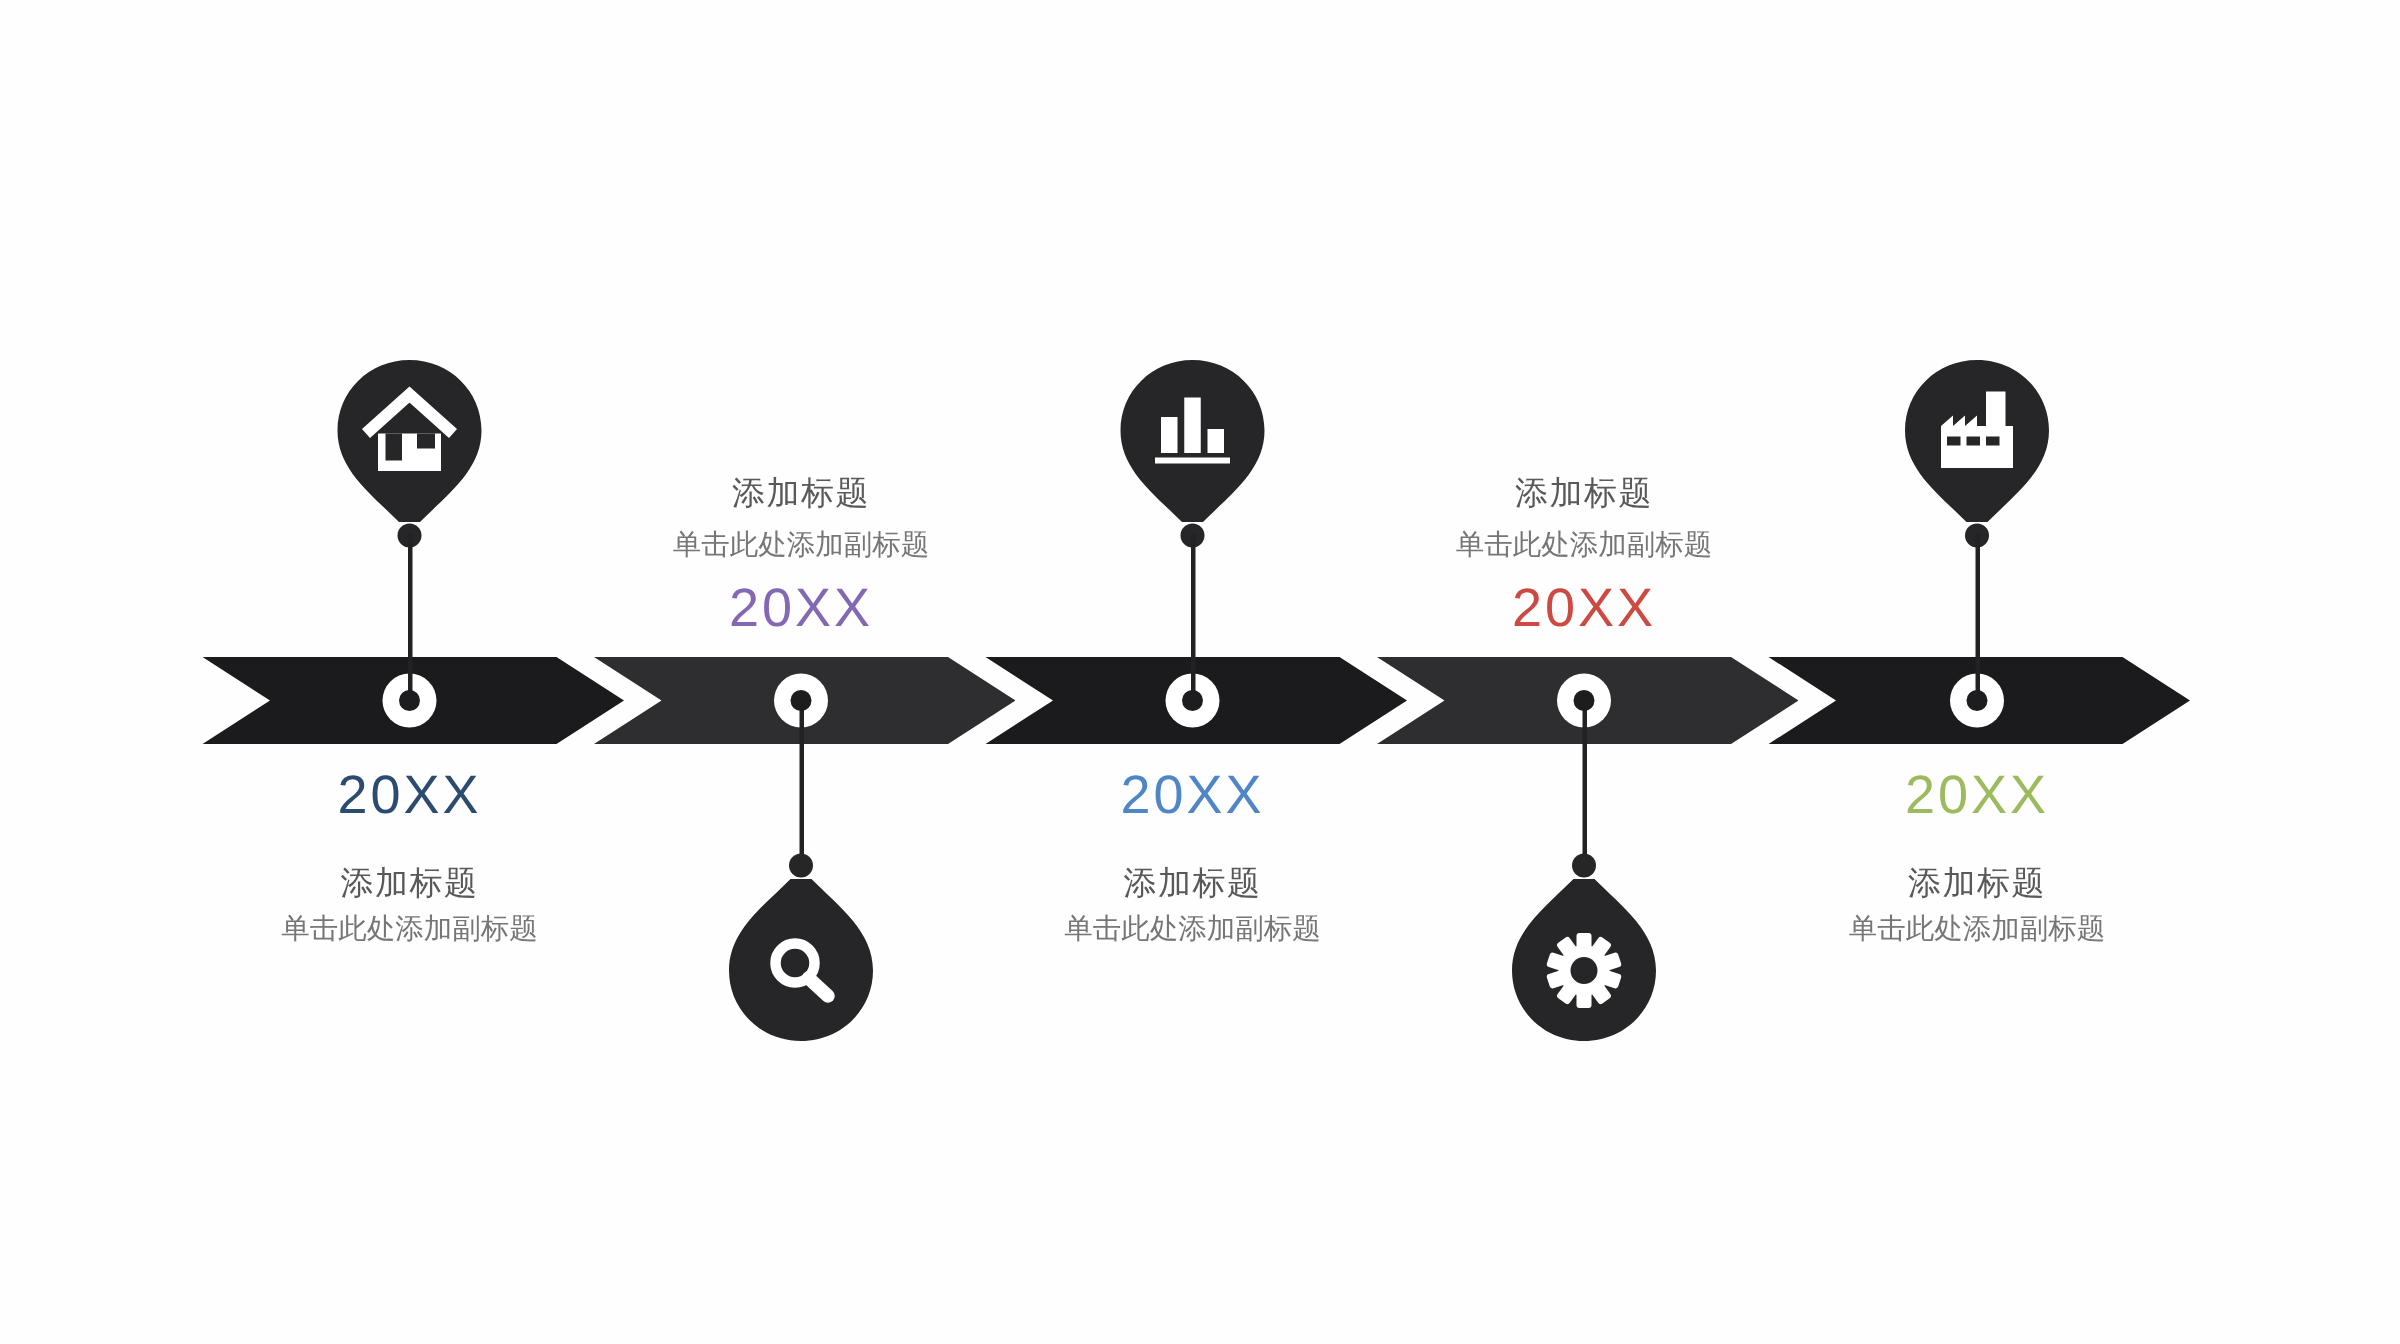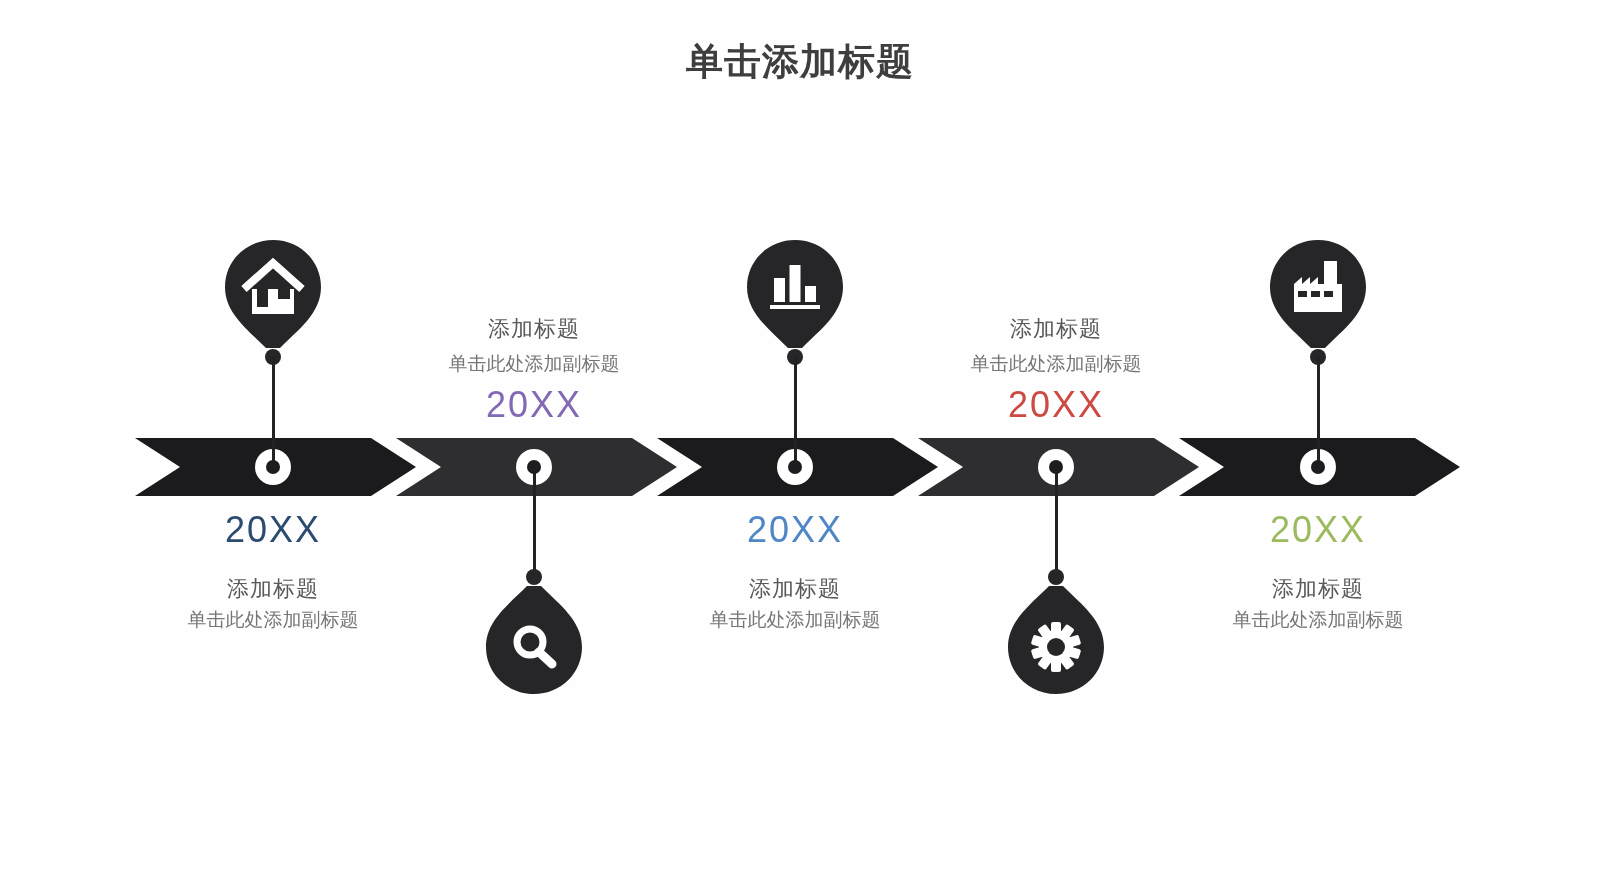--- a/index.html
+++ b/index.html
@@ -55,21 +55,20 @@
   
   .nodeB .item-title{top:314px;}
   .nodeB .item-sub{top:350px;}
   .nodeB .year{top:381px;}
 </style>
 </head>
 <body>
 
 <div id="stage">
 
-  <div class="slide-title" style="color: rgb(62, 62, 62);">单击添加标题</div>
 
   <div class="segment seg0" style="background: rgb(27, 26, 29);"></div>
   <div class="segment seg1" style="background: rgb(46, 45, 48);"></div>
   <div class="segment seg2" style="background: rgb(27, 26, 29);"></div>
   <div class="segment seg3" style="background: rgb(46, 45, 48);"></div>
   <div class="segment seg4" style="background: rgb(27, 26, 29);"></div>
 
   <div class="node nodeA col0">
     <div class="balloon balloon-up" style="color: rgb(38, 37, 40);">
       <svg viewBox="0 0 110 132">

